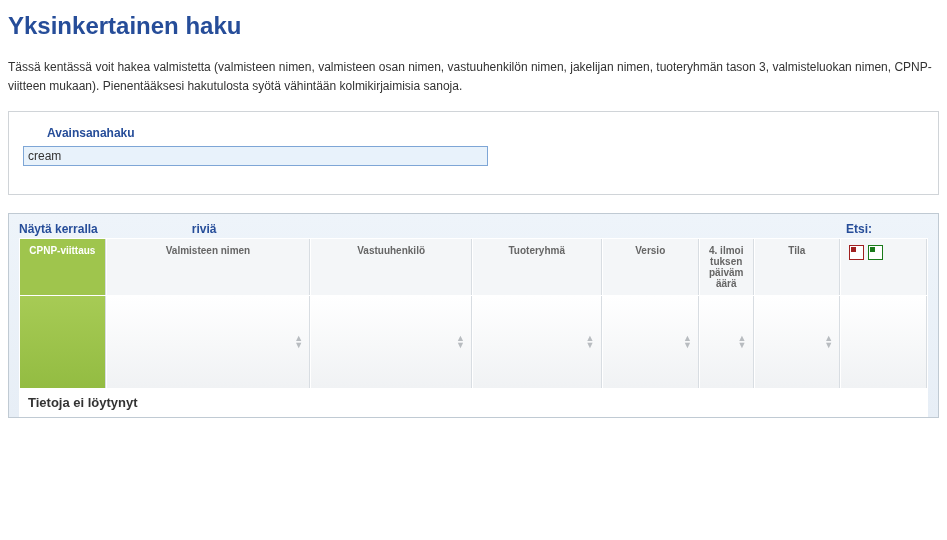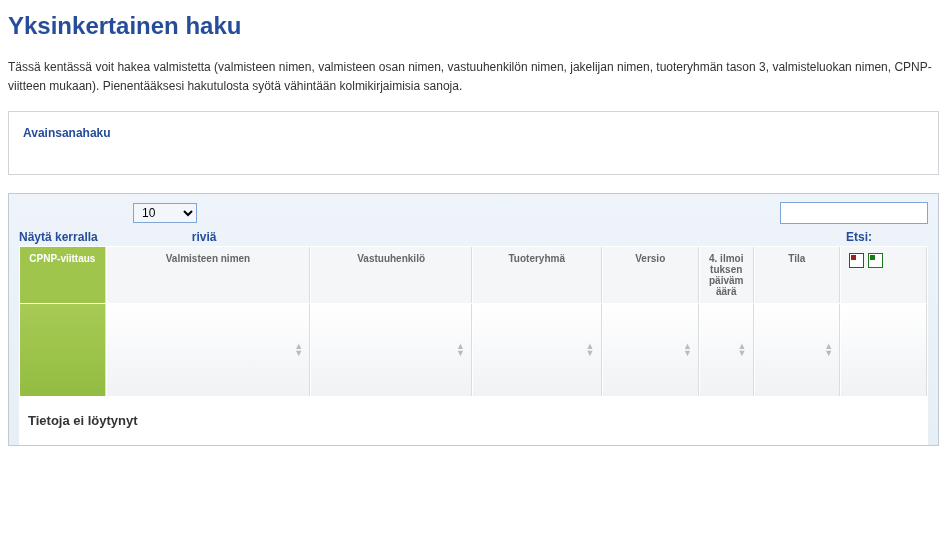--- a/index.html
+++ b/index.html
@@ -28,20 +28,21 @@
     border: 1px solid #d0d4d8;
     padding: 14px 14px 28px 14px;
     margin-bottom: 18px;
   }
   .search-label {
     color: #264d99;
     font-weight: bold;
     font-size: 12px;
     margin-bottom: 6px;
     display: block;
+    margin-left: 24px;
   }
   .search-input {
     width: 465px;
     border: 1px solid #7ea6d6;
     background: #e8f2fb;
     padding: 2px 4px;
     font-size: 12px;
     color: #333;
     height: 20px;
   }
@@ -125,21 +126,21 @@
   tr.subhead th {
     background: linear-gradient(#a7cb55,#93bc42);
     height: 92px;
   }
   tr.subhead th.plain {
     background: linear-gradient(#ffffff,#f0f2f4);
   }
   td.nodata {
     background: #fff;
     color: #333;
-    padding: 16px 8px;
+    padding: 6px 8px;
     font-size: 13px;
     font-weight: bold;
   }
   .export-icons { display:flex; gap:4px; }
   .ico {
     width:15px; height:15px; display:inline-block;
     border:1px solid #333; position:relative;
   }
   .ico.pdf { background:#fff; border-color:#a02020; }
   .ico.pdf::after {
@@ -154,33 +155,25 @@
 </style>
 </head>
 <body>
 
 <h1>Yksinkertainen haku</h1>
 
 <p class="description">Tässä kentässä voit hakea valmistetta (valmisteen nimen, valmisteen osan nimen, vastuuhenkilön nimen, jakelijan nimen, tuoteryhmän tason 3, valmisteluokan nimen, CPNP-viitteen mukaan). Pienentääksesi hakutulosta syötä vähintään kolmikirjaimisia sanoja.</p>
 
 <div class="search-panel">
   <span class="search-label">Avainsanahaku</span>
+  <input class="search-input" type="text" value="cream" style="">
 </div>
 
 <div class="results-panel">
 
-  <div class="results-top">
-    <div class="pager-left">
-      <span style="width:108px"></span>
-      <select class="pager-select">
-        <option>10</option>
-      </select>
-    </div>
-    <input class="filter-input" type="text" value="" style="">
-  </div>
 
   <div class="label-row">
     <div class="label-left">
       <span>Näytä kerralla</span>
       <span>riviä</span>
     </div>
     <div class="label-right">
       <span>Etsi:</span>
     </div>
   </div>

